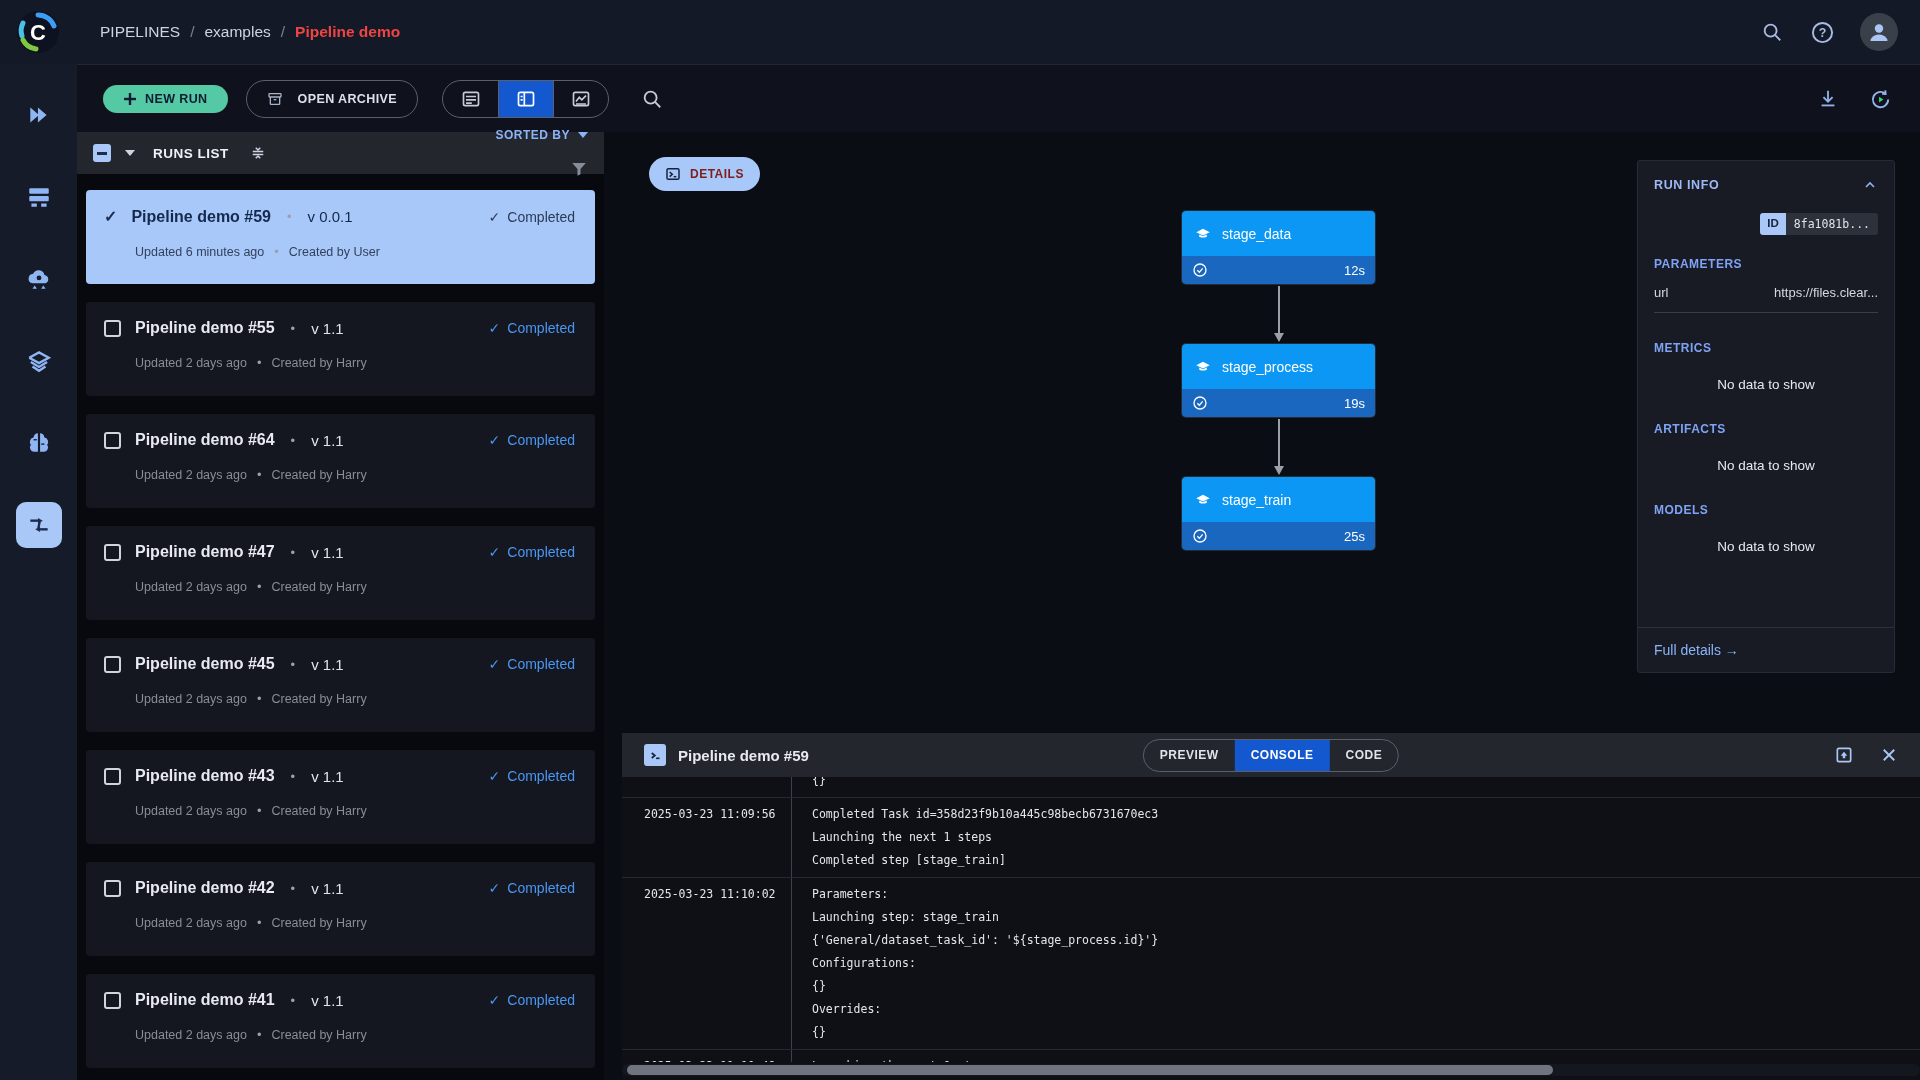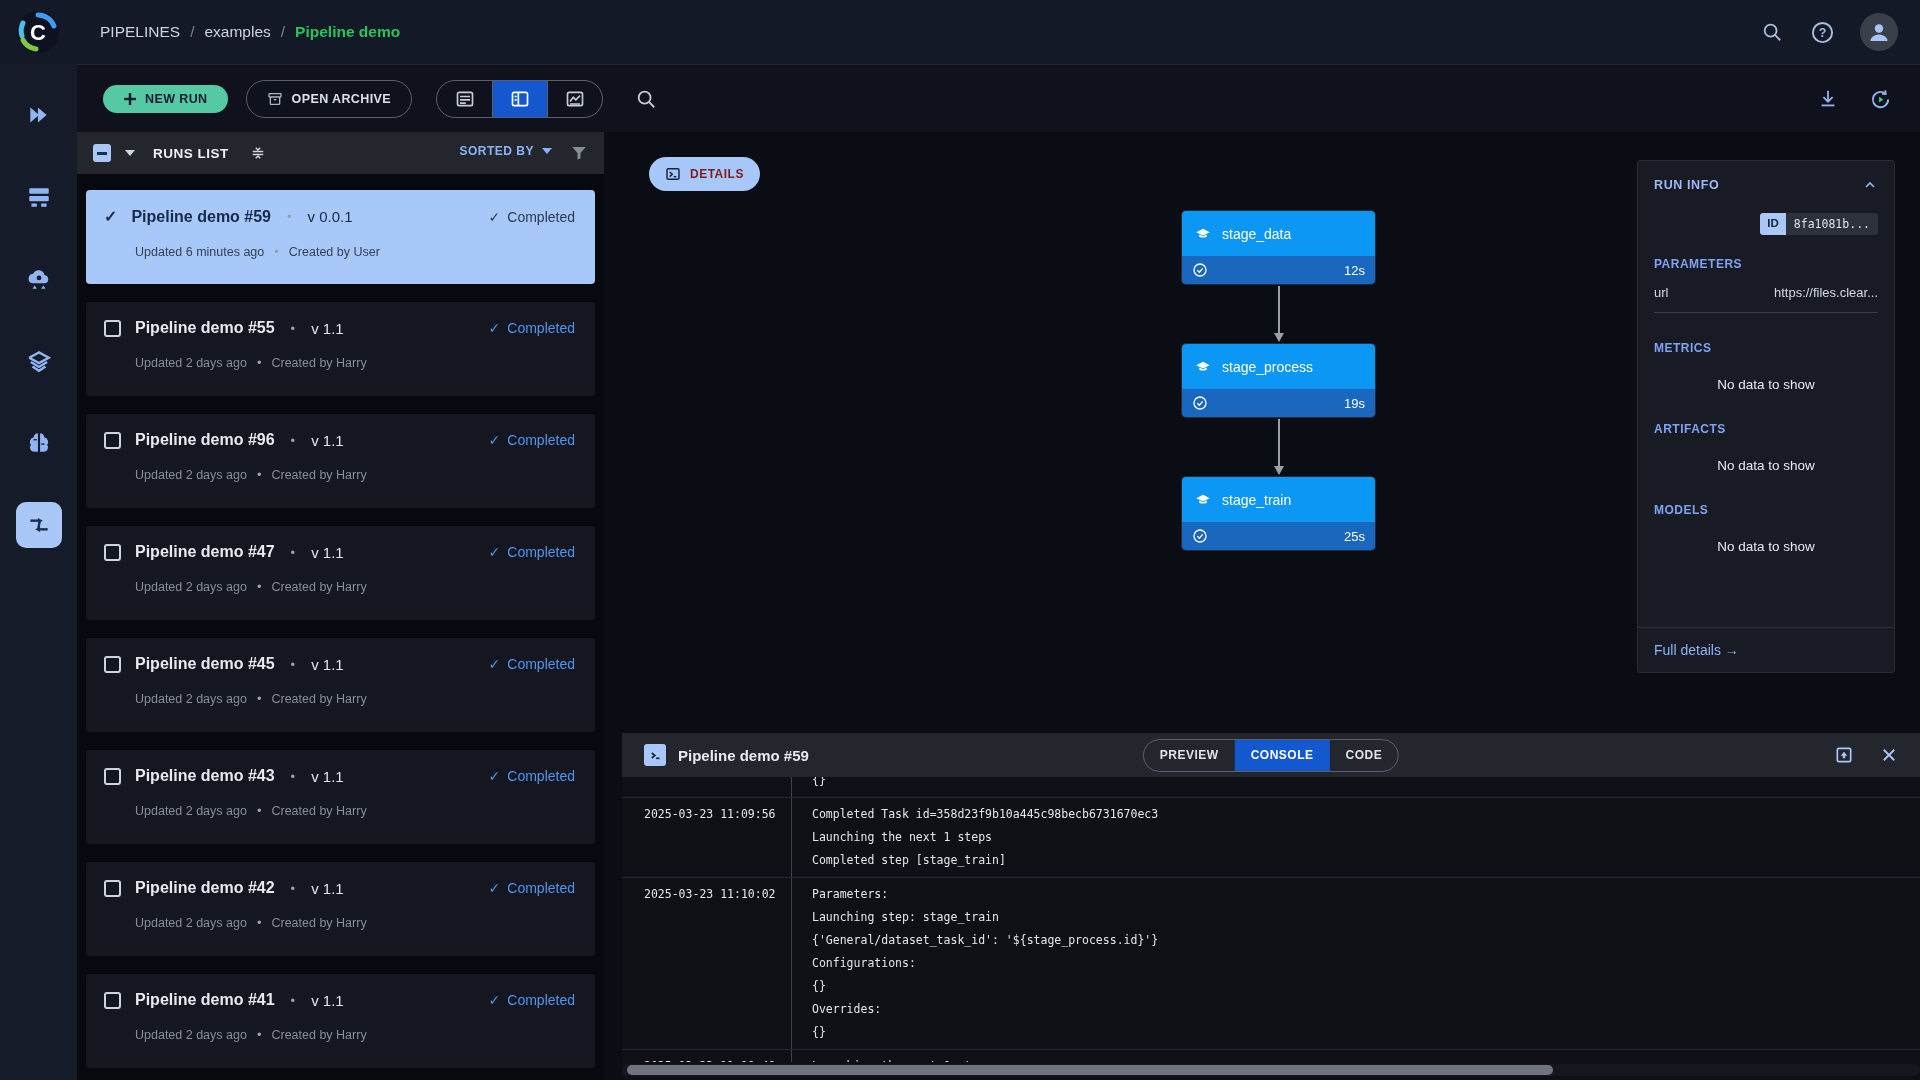--- a/index.html
+++ b/index.html
@@ -6,34 +6,34 @@
   html,body { background:#05070c; }
   #app { position:relative; width:1920px; height:1080px; overflow:hidden;
          background:#0a0d14; font-family:"Liberation Sans", sans-serif; color:#e6e9f0; }
 
   
   .topbar { position:absolute; left:0; top:0; width:1920px; height:64px; background:#141927; z-index:5; }
   .logo { position:absolute; left:16px; top:10px; width:44px; height:44px; cursor:pointer; }
   .breadcrumb { position:absolute; left:100px; top:0; height:64px; display:flex; align-items:center; gap:10px; font-size:15.5px; }
   .bc-item { color:#cdd3df; cursor:pointer; }
   .bc-sep { color:#7a8090; }
-  .bc-current { color:#22c55e; font-weight:bold; }
+  .bc-current { color:#ef4444; font-weight:bold; }
   .topbar-right { position:absolute; right:22px; top:0; height:64px; display:flex; align-items:center; gap:26px; }
   .tb-icon { width:24px; height:24px; color:#a9bde4; cursor:pointer; display:flex; align-items:center; justify-content:center; }
   .avatar { width:38px; height:38px; border-radius:50%; background:#3a4049; display:flex; align-items:center; justify-content:center; cursor:pointer; }
 
   
   .toolbar { position:absolute; left:77px; top:64px; width:1843px; height:68px; background:#0f121c;
              border-top:1px solid #222736; display:flex; align-items:center; padding-left:26px; gap:18px; }
   .btn-newrun { height:28px; border-radius:19px; background:#55c9a3; color:#0e1b33; border:none;
                 font-weight:bold; font-size:12.5px; letter-spacing:.4px; padding:3px 20px;
                 display:flex; align-items:center; gap:8px; cursor:pointer; font-family:inherit; }
   .btn-archive { height:38px; border-radius:19px; background:transparent; color:#dbe0ea; border:1px solid #5a5f6a;
                  font-weight:bold; font-size:12.5px; letter-spacing:.4px; padding:0 20px;
-                 display:flex; align-items:center; gap:9px; cursor:pointer; font-family:inherit; }
+                 display:flex; align-items:center; gap:15px; cursor:pointer; font-family:inherit; }
   .seg { display:flex; height:38px; border:1px solid #5a5f6a; border-radius:19px; overflow:hidden; margin-left:6px; }
   .seg-cell { width:55px; height:100%; display:flex; align-items:center; justify-content:center; color:#c6cbd6; cursor:pointer; }
   .seg-cell + .seg-cell { border-left:1px solid #5a5f6a; }
   .seg-cell.active { background:#1458d0; color:#fff; }
   .tool-search { margin-left:14px; color:#c6cbd6; cursor:pointer; }
   .toolbar-right { position:absolute; right:28px; top:0; height:68px; display:flex; align-items:center; gap:30px; color:#93b3ea; }
 
   
   .sidebar { position:absolute; left:0; top:64px; width:77px; height:1016px; background:#161b2a;
              display:flex; flex-direction:column; align-items:center; padding-top:28px; gap:36px; }
@@ -43,21 +43,21 @@
 
   
   .runs-panel { position:absolute; left:77px; top:132px; width:527px; height:948px; background:#07090f; }
   .runs-header { height:42px; background:#24262e; display:flex; align-items:center; padding:0 16px; gap:14px; }
   .cbx-master { width:18px; height:18px; border-radius:3px; background:#a9c8f8; position:relative; cursor:pointer; }
   .cbx-master::after { content:""; position:absolute; left:4px; top:8px; width:10px; height:2.5px; background:#1b2c4f; }
   .caret { width:0; height:0; border-left:5px solid transparent; border-right:5px solid transparent;
            border-top:6px solid #cfd5e0; cursor:pointer; }
   .runs-title { font-size:13.5px; font-weight:bold; letter-spacing:.5px; color:#eef1f6; margin-left:4px; }
   .rows-icon { color:#cfd5e0; cursor:pointer; margin-left:6px; }
-  .runs-header-right { margin-left:auto; display:flex; align-items:flex-start; gap:18px; }
+  .runs-header-right { margin-left:auto; display:flex; align-items:flex-end; gap:18px;flex-direction:column; }
   .sorted-by { font-size:12px; font-weight:bold; letter-spacing:.5px; color:#8ab4f8; display:flex; align-items:center; gap:8px; cursor:pointer; }
   .sorted-by .caret { border-top-color:#8ab4f8; }
   .funnel { color:#878d97; cursor:pointer; }
 
   .runs-items { padding:16px 9px 0 9px; display:flex; flex-direction:column; gap:18px; }
   .run-item { height:94px; border-radius:4px; background:#14171f; padding:17px 20px 15px 18px;
               position:relative; cursor:pointer; }
   .run-row1 { display:flex; align-items:center; gap:14px; }
   .run-cbx { width:17px; height:17px; border:2px solid #cfd5e0; border-radius:3px; background:transparent; flex:none; cursor:pointer; }
   .run-check { display:none; color:#1b2c4f; font-size:16px; font-weight:bold; flex:none; }
@@ -352,21 +352,21 @@
       <span>Updated 2 days ago</span>
       <span class="run-dot">•</span>
       <span>Created by Harry</span>
     </div>
   </div>
 
   <div class="run-item">
     <div class="run-row1">
       <span class="run-cbx"></span>
 
-      <span class="run-title">Pipeline demo #96</span>
+      <span class="run-title">Pipeline demo #64</span>
       <span class="run-dot">•</span>
       <span class="run-version">v 1.1</span>
       <span class="run-status">
         <span>✓</span>
         <span>Completed</span>
       </span>
     </div>
     <div class="run-row2">
       <span>Updated 2 days ago</span>
       <span class="run-dot">•</span>

